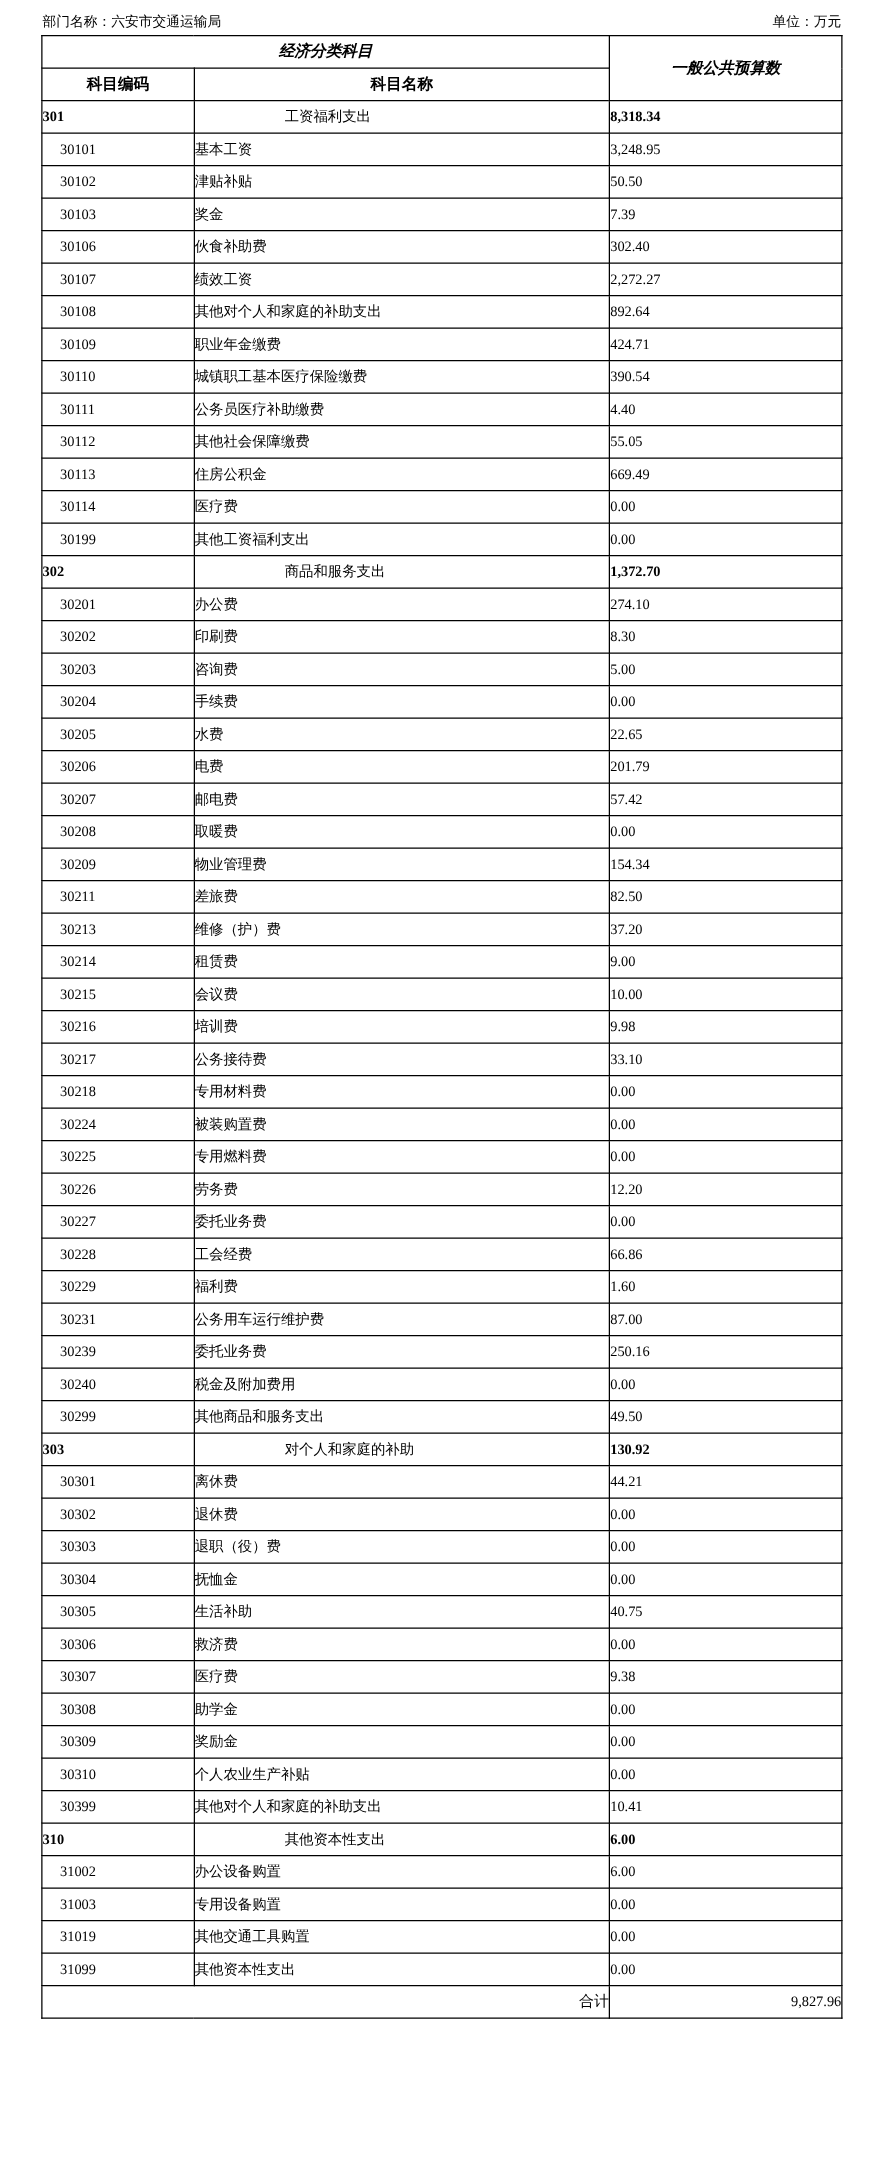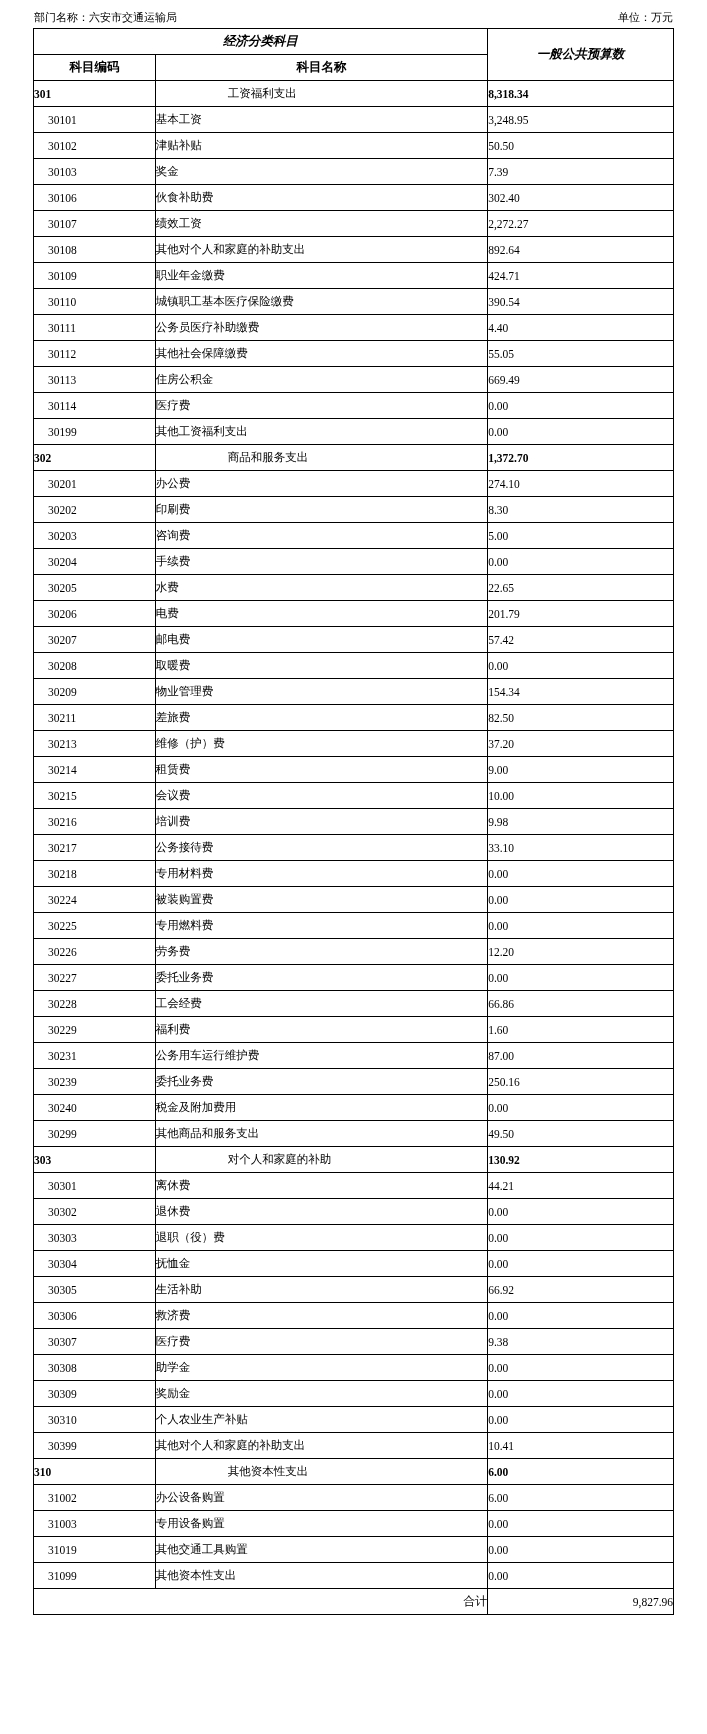--- a/index.html
+++ b/index.html
@@ -351,21 +351,21 @@
           <td class="cell-amount">0.00</td>
         </tr>
         <tr>
           <td class="cell-code indent">30304</td>
           <td class="cell-name">抚恤金</td>
           <td class="cell-amount">0.00</td>
         </tr>
         <tr>
           <td class="cell-code indent">30305</td>
           <td class="cell-name">生活补助</td>
-          <td class="cell-amount">66.92</td>
+          <td class="cell-amount">40.75</td>
         </tr>
         <tr>
           <td class="cell-code indent">30306</td>
           <td class="cell-name">救济费</td>
           <td class="cell-amount">0.00</td>
         </tr>
         <tr>
           <td class="cell-code indent">30307</td>
           <td class="cell-name">医疗费</td>
           <td class="cell-amount">9.38</td>

